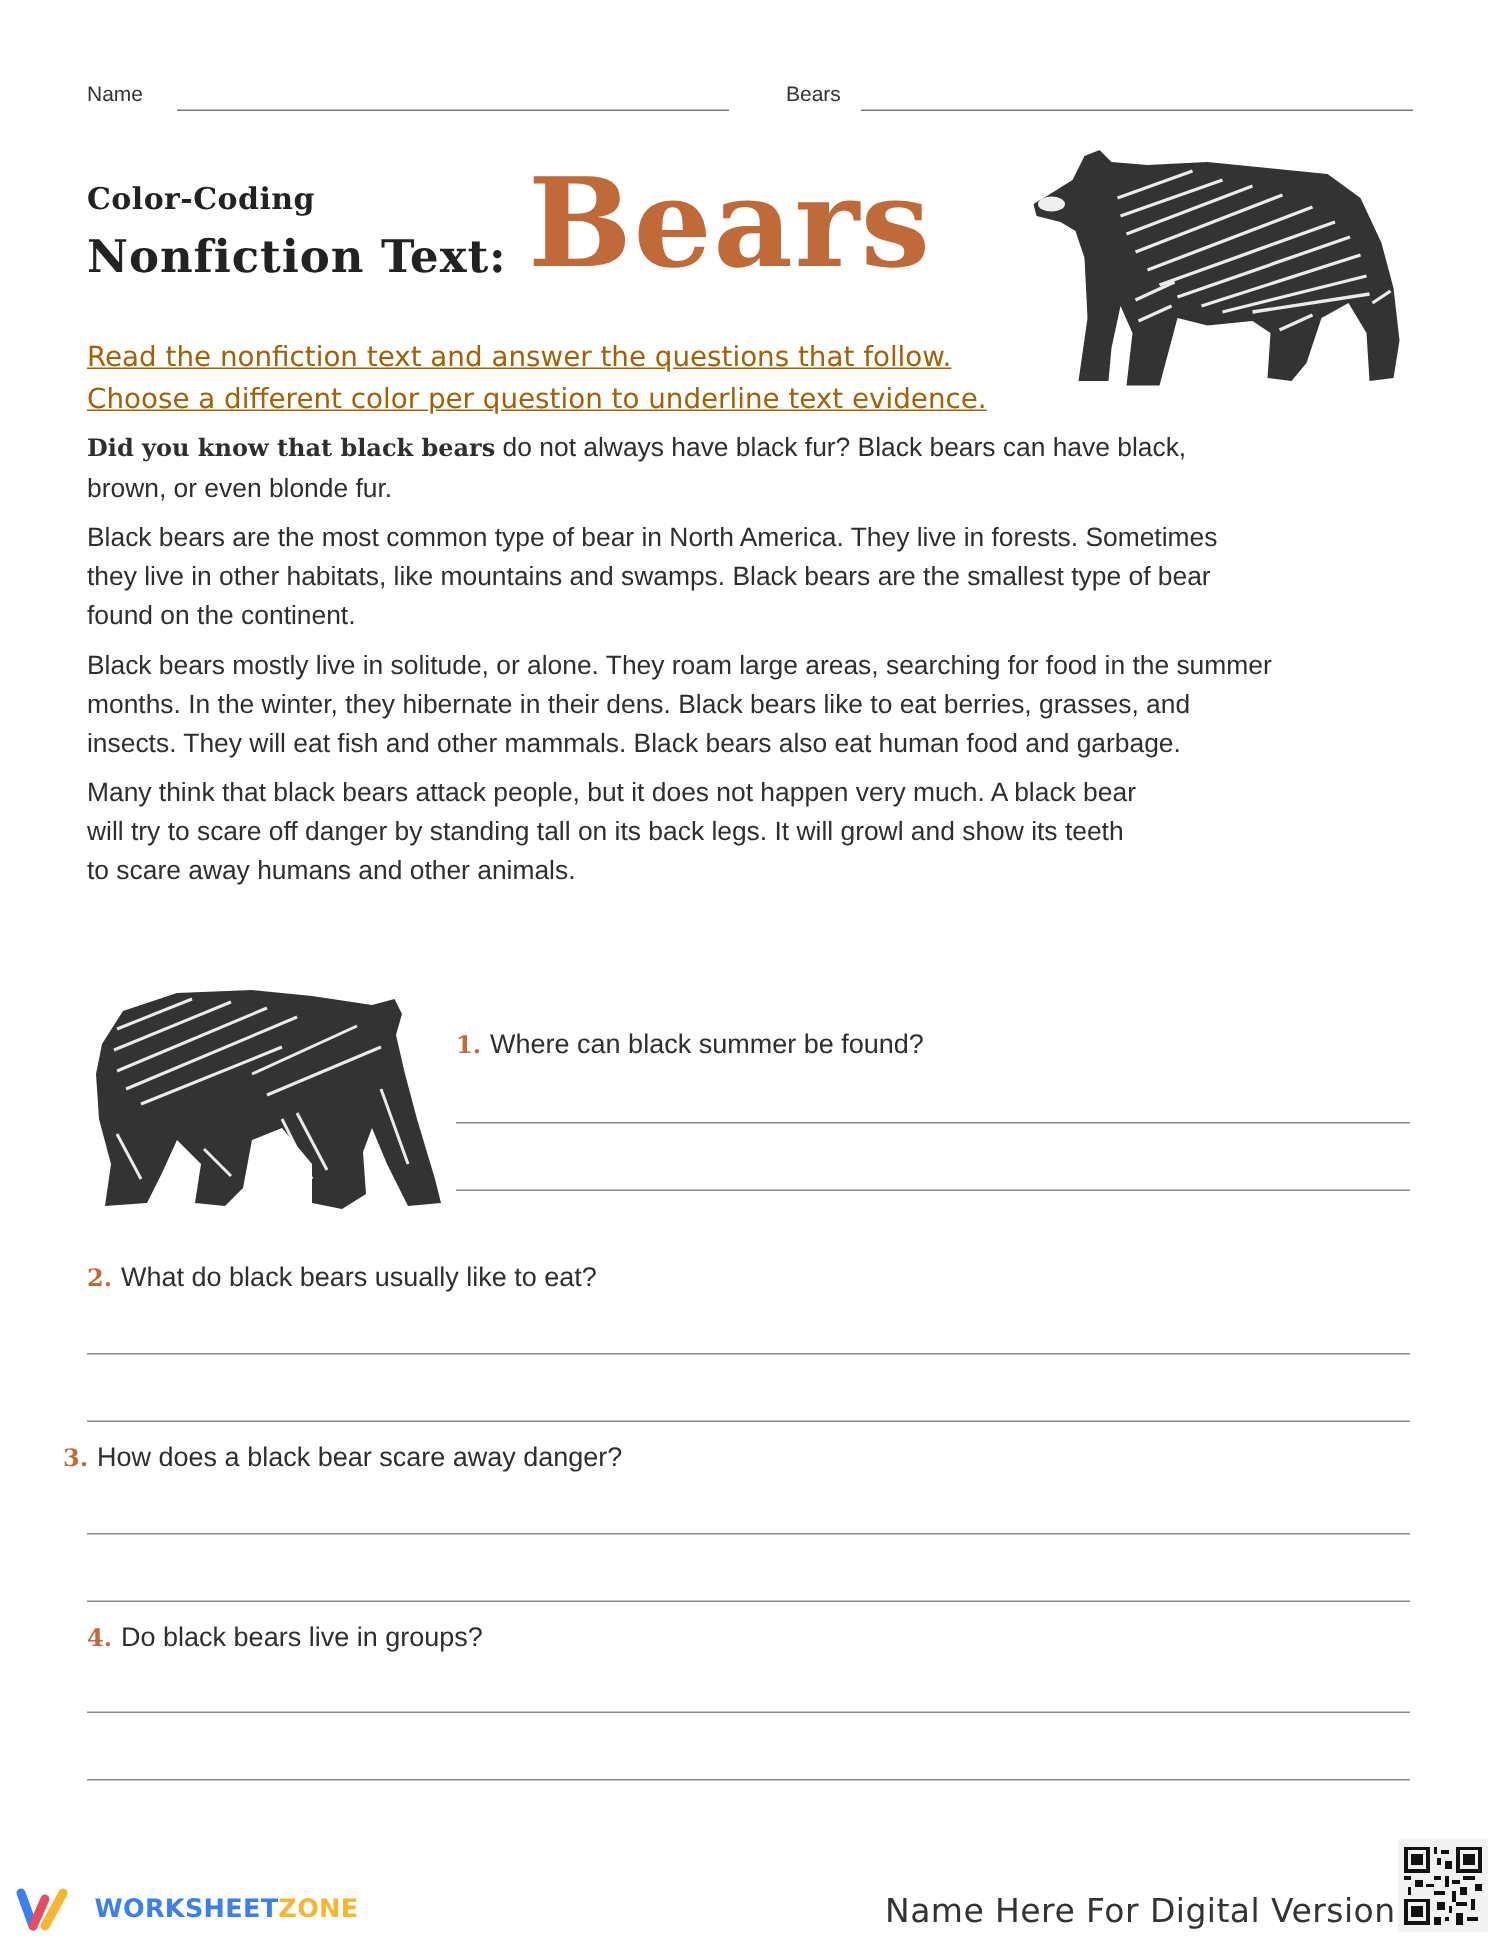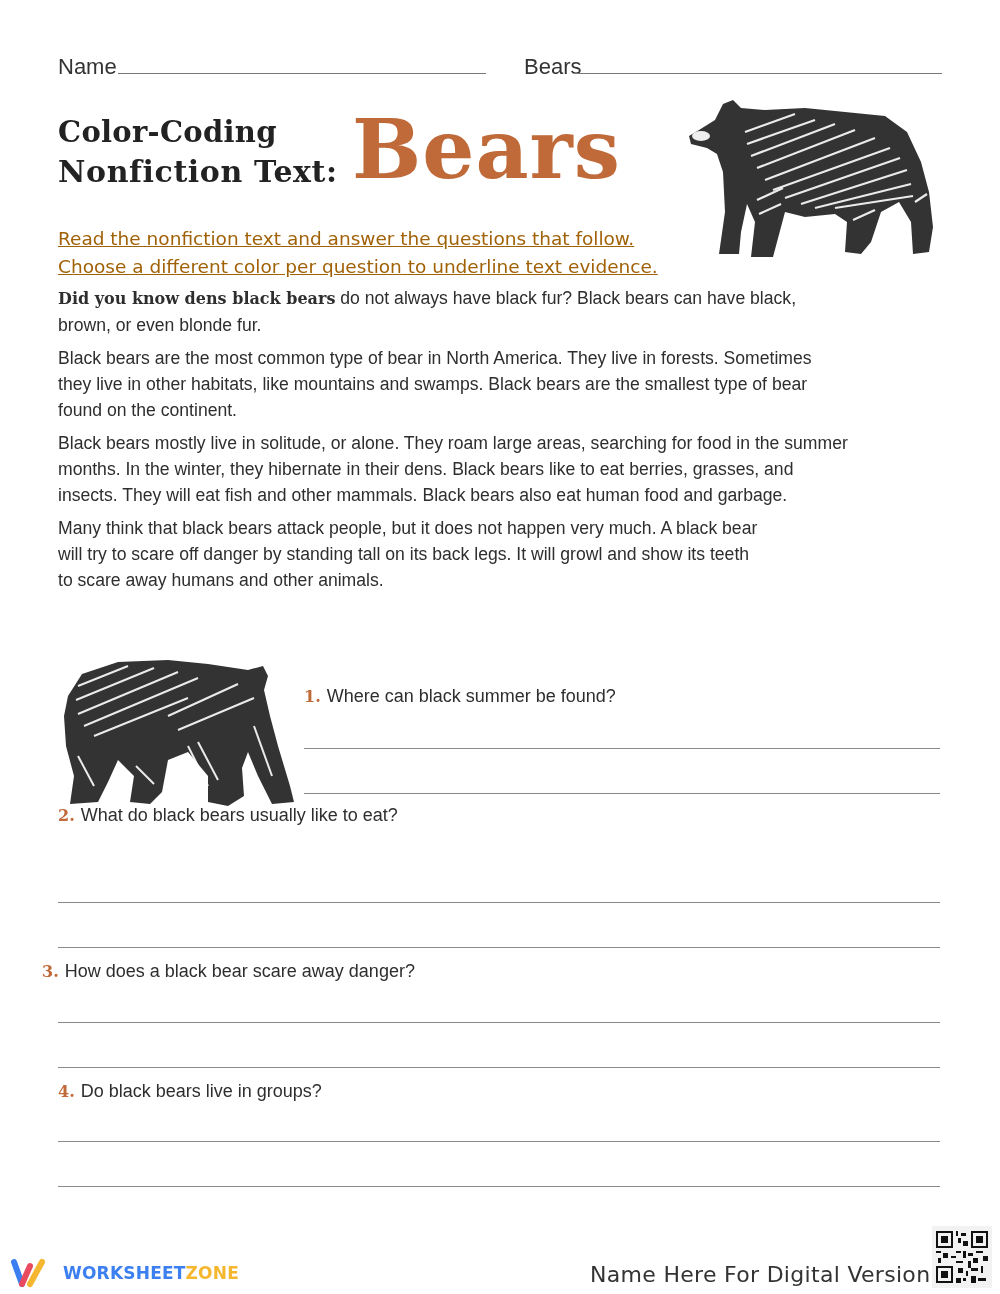--- a/index.html
+++ b/index.html
@@ -1,24 +1,24 @@
 <!DOCTYPE html>
 <html><head>
 <meta charset="utf-8">
 <style>
   * { box-sizing: border-box; margin: 0; padding: 0; }
   html, body { width: 1000px; height: 1294px; background: #ffffff; }
   body { position: relative; font-family: "Liberation Sans", sans-serif; color: #2b2b2b; overflow: hidden; }
 
-  .name-row { position: absolute; top: 54px; left: 58px; right: 58px; height: 24px; font-size: 22px; color: #333; }
+  .name-row { position: absolute; top: 54px; left: 58px; right: 58px; height: 24px; font-size: 14px; color: #333; }
   .name-row .lbl { position: absolute; top: 0; }
   .name-row .line { position: absolute; top: 19px; height: 1px; background: #777; }
 
   .title-block { position: absolute; left: 58px; top: 112px; font-family: "DejaVu Serif", serif; font-weight: bold; color: #222; line-height: 40px; }
-  .title-block .t1 { font-size: 29px; letter-spacing: 0.3px; }
+  .title-block .t1 { font-size: 20px; letter-spacing: 0.3px; }
   .title-block .t2 { font-size: 30px; letter-spacing: 0.6px; }
   .bears-word { position: absolute; left: 352px; top: 104px; font-family: "DejaVu Serif", serif; font-weight: bold; font-size: 82px; color: #c06a39; letter-spacing: 1px; line-height: 90px; }
 
   .instructions { position: absolute; left: 58px; top: 225px; font-size: 19.5px; line-height: 28px; color: #a16207; font-weight: bold; font-family: "DejaVu Sans", sans-serif; font-weight: normal; text-decoration: underline; }
   .instructions div { white-space: nowrap; font-size: 18.5px; }
 
   .bear-top { position: absolute; left: 685px; top: 92px; width: 255px; height: 170px; }
   .bear-mid { position: absolute; left: 58px; top: 656px; width: 238px; height: 155px; }
 
   .passage { position: absolute; left: 58px; top: 285px; width: 790px; font-size: 17.6px; line-height: 26px; color: #2e2e2e; }
@@ -72,21 +72,21 @@
   </g>
   <ellipse cx="16" cy="44" rx="9" ry="5" fill="#eee"></ellipse>
 </svg>
 
 <div class="instructions">
   <div>Read the nonfiction text and answer the questions that follow.</div>
   <div>Choose a different color per question to underline text evidence.</div>
 </div>
 
 <div class="passage">
-  <p><span class="lead">Did you know dens black bears</span><span> do not always have black fur? Black bears can have black, brown, or even blonde fur.</span></p>
+  <p><span class="lead">Did you know that black bears</span><span> do not always have black fur? Black bears can have black, brown, or even blonde fur.</span></p>
   <p>Black bears are the most common type of bear in North America. They live in forests. Sometimes they live in other habitats, like mountains and swamps. Black bears are the smallest type of bear found on the continent.</p>
   <p>Black bears mostly live in solitude, or alone. They roam large areas, searching for food in the summer months. In the winter, they hibernate in their dens. Black bears like to eat berries, grasses, and insects. They will eat fish and other mammals. Black bears also eat human food and garbage.</p>
   <p style="width:700px">Many think that black bears attack people, but it does not happen very much. A black bear will try to scare off danger by standing tall on its back legs. It will growl and show its teeth to scare away humans and other animals.</p>
 </div>
 
 <svg class="bear-mid" viewBox="0 0 238 155">
   <path d="M10 40 L24 18 L60 6 L110 4 L150 8 L190 14 L205 10 L210 20 L206 34 L212 60 L220 90 L232 130 L236 146 L214 148 L200 120 L190 96 L184 112 L186 140 L170 150 L150 146 L150 120 L130 96 L110 104 L104 136 L92 148 L72 146 L76 120 L60 104 L50 126 L40 146 L12 148 L16 120 L8 90 L6 60 Z" fill="#333"></path>
   <g stroke="#fff" stroke-width="2" opacity="0.9">
     <line x1="20" y1="30" x2="70" y2="10"></line>
       <line x1="18" y1="44" x2="96" y2="12"></line>
@@ -102,21 +102,21 @@
       <line x1="78" y1="110" x2="96" y2="128"></line>
   </g>
 </svg>
 
 <div class="q" style="left:304px; top:686px;">
   <span class="num">1.</span><span>Where can black summer be found?</span>
 </div>
 <div class="aline" style="left:304px; width:636px; top:748px;"></div>
 <div class="aline" style="left:304px; width:636px; top:793px;"></div>
 
-<div class="q" style="left:58px; top:805px;">
+<div class="q" style="left:58px; top:841px;">
   <span class="num">2.</span><span>What do black bears usually like to eat?</span>
 </div>
 <div class="aline" style="left:58px; width:882px; top:902px;"></div>
 <div class="aline" style="left:58px; width:882px; top:947px;"></div>
 
 <div class="q" style="left:42px; top:961px;">
   <span class="num">3.</span><span>How does a black bear scare away danger?</span>
 </div>
 <div class="aline" style="left:58px; width:882px; top:1022px;"></div>
 <div class="aline" style="left:58px; width:882px; top:1067px;"></div>

